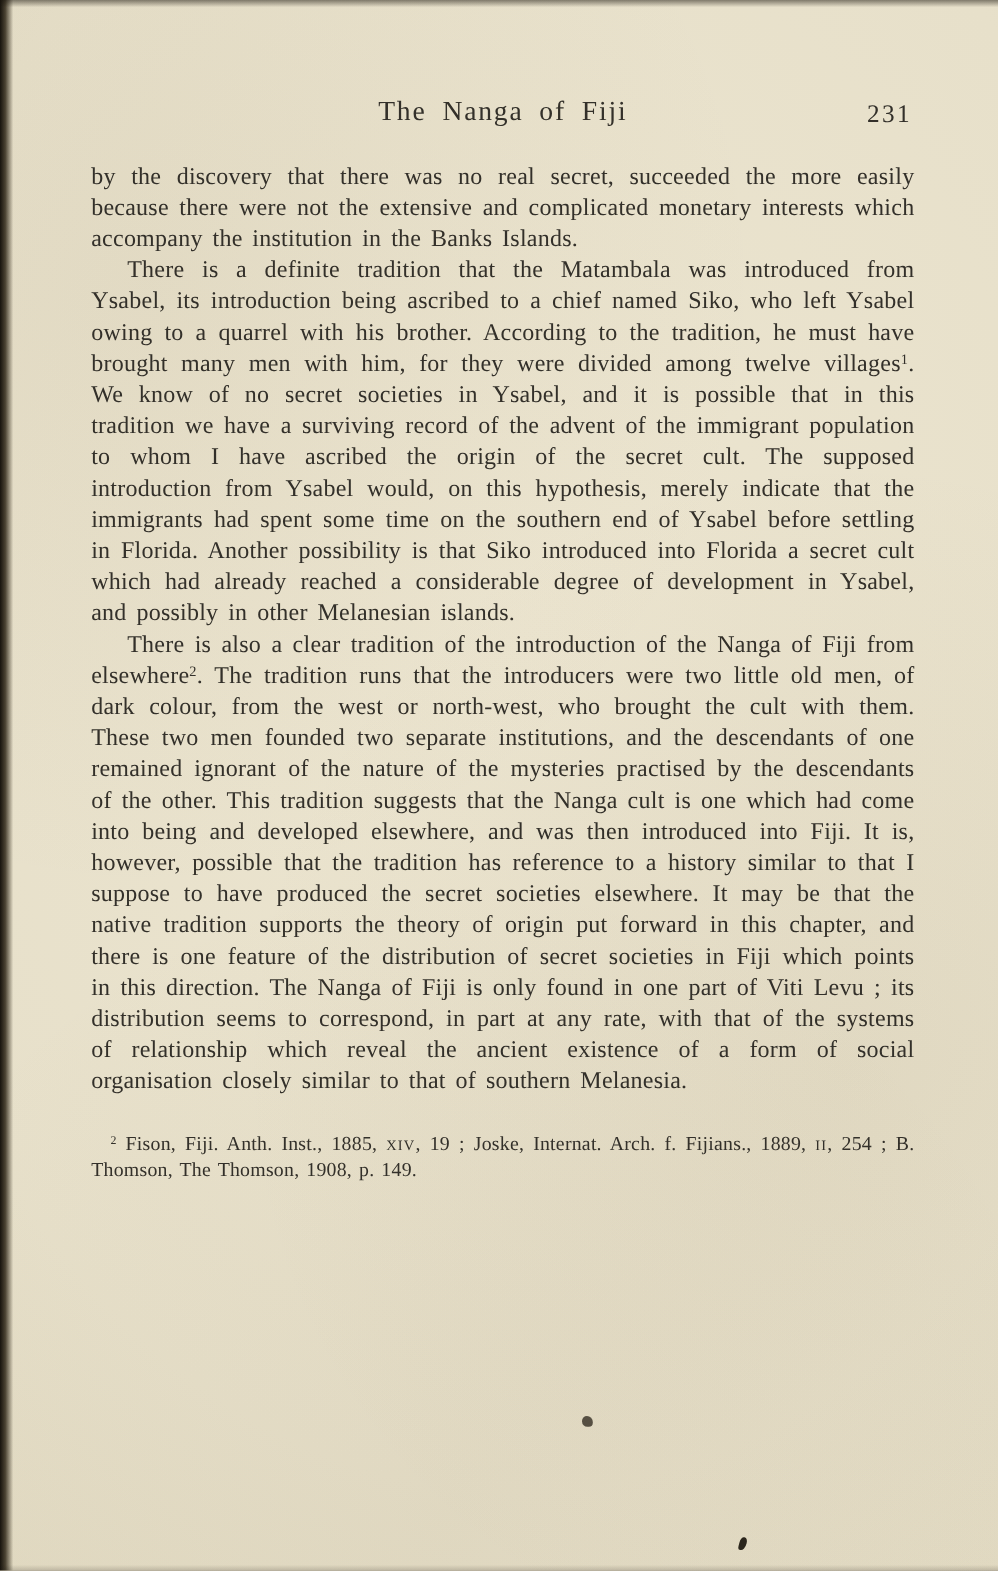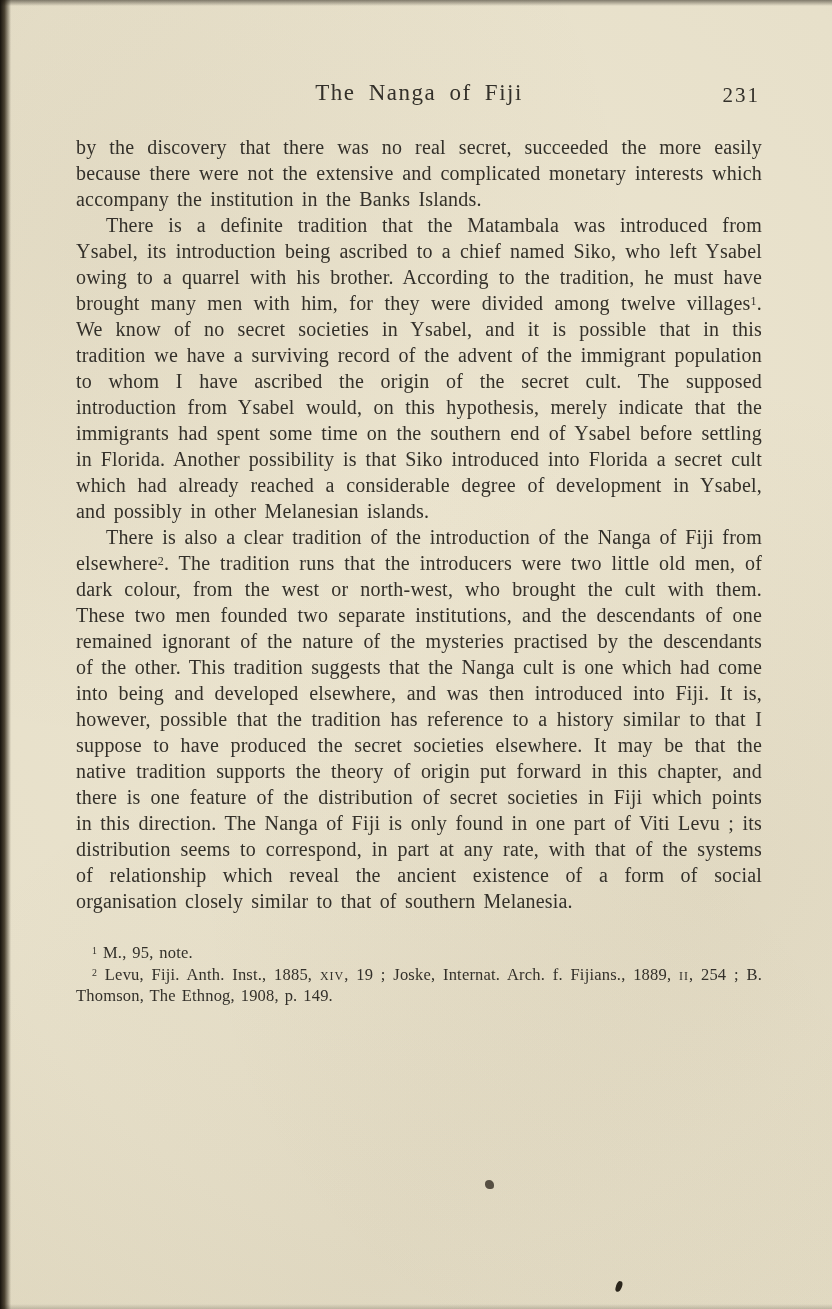--- a/index.html
+++ b/index.html
@@ -92,20 +92,19 @@
       <span class="page-num">231</span>
     </div>
 
     <div class="body-text">
         <p class="para"><span>by the discovery that there was no real secret, succeeded the more easily because there were not the extensive and complicated monetary interests which accompany the institution in the Banks Islands.</span></p>
         <p class="para indent"><span>There is a definite tradition that the </span><span class="s-i">Matambala</span><span> was introduced from Ysabel, its introduction being ascribed to a chief named Siko, who left Ysabel owing to a quarrel with his brother. According to the tradition, he must have brought many men with him, for they were divided among twelve villages</span><span class="s-sup">1</span><span>. We know of no secret societies in Ysabel, and it is possible that in this tradition we have a surviving record of the advent of the immigrant population to whom I have ascribed the origin of the secret cult. The supposed introduction from Ysabel would, on this hypothesis, merely indicate that the immigrants had spent some time on the southern end of Ysabel before settling in Florida. Another possibility is that Siko introduced into Florida a secret cult which had already reached a considerable degree of development in Ysabel, and possibly in other Melanesian islands.</span></p>
         <p class="para indent"><span>There is also a clear tradition of the introduction of the </span><span class="s-i">Nanga</span><span> of Fiji from elsewhere</span><span class="s-sup">2</span><span>. The tradition runs that the introducers were two little old men, of dark colour, from the west or north-west, who brought the cult with them. These two men founded two separate institutions, and the descendants of one remained ignorant of the nature of the mysteries practised by the descendants of the other. This tradition suggests that the </span><span class="s-i">Nanga</span><span> cult is one which had come into being and developed elsewhere, and was then introduced into Fiji. It is, however, possible that the tradition has reference to a history similar to that I suppose to have produced the secret societies elsewhere. It may be that the native tradition supports the theory of origin put forward in this chapter, and there is one feature of the distribution of secret societies in Fiji which points in this direction. The </span><span class="s-i">Nanga</span><span> of Fiji is only found in one part of Viti Levu ; its distribution seems to correspond, in part at any rate, with that of the systems of relationship which reveal the ancient existence of a form of social organisation closely similar to that of southern Melanesia.</span></p>
       </div>
 
     <div class="footnotes">
-        <p class="footnote"><span class="s-sup">1</span><span> </span><span class="s-i">M.</span><span>, 95, note.</span></p>
-        <p class="footnote"><span class="s-sup">2</span><span> Levu, </span><span class="s-i">Fiji. Anth. Inst.</span><span>, 1885, </span><span class="s-sc">xiv</span><span>, 19 ; Joske, </span><span class="s-i">Internat. Arch. f. Fijians.</span><span>, 1889, </span><span class="s-sc">ii</span><span>, 254 ; B. Thomson, </span><span class="s-i">The Ethnog</span><span>, 1908, p. 149.</span></p>
+        <p class="footnote"><span class="s-sup">2</span><span> Fison, </span><span class="s-i">Fiji. Anth. Inst.</span><span>, 1885, </span><span class="s-sc">xiv</span><span>, 19 ; Joske, </span><span class="s-i">Internat. Arch. f. Fijians.</span><span>, 1889, </span><span class="s-sc">ii</span><span>, 254 ; B. Thomson, </span><span class="s-i">The Thomson</span><span>, 1908, p. 149.</span></p>
       </div>
   </div>
 
   <div class="ink-smudge"></div>
   <div class="ink-mark"></div>
 </div>
 
 </body></html>

